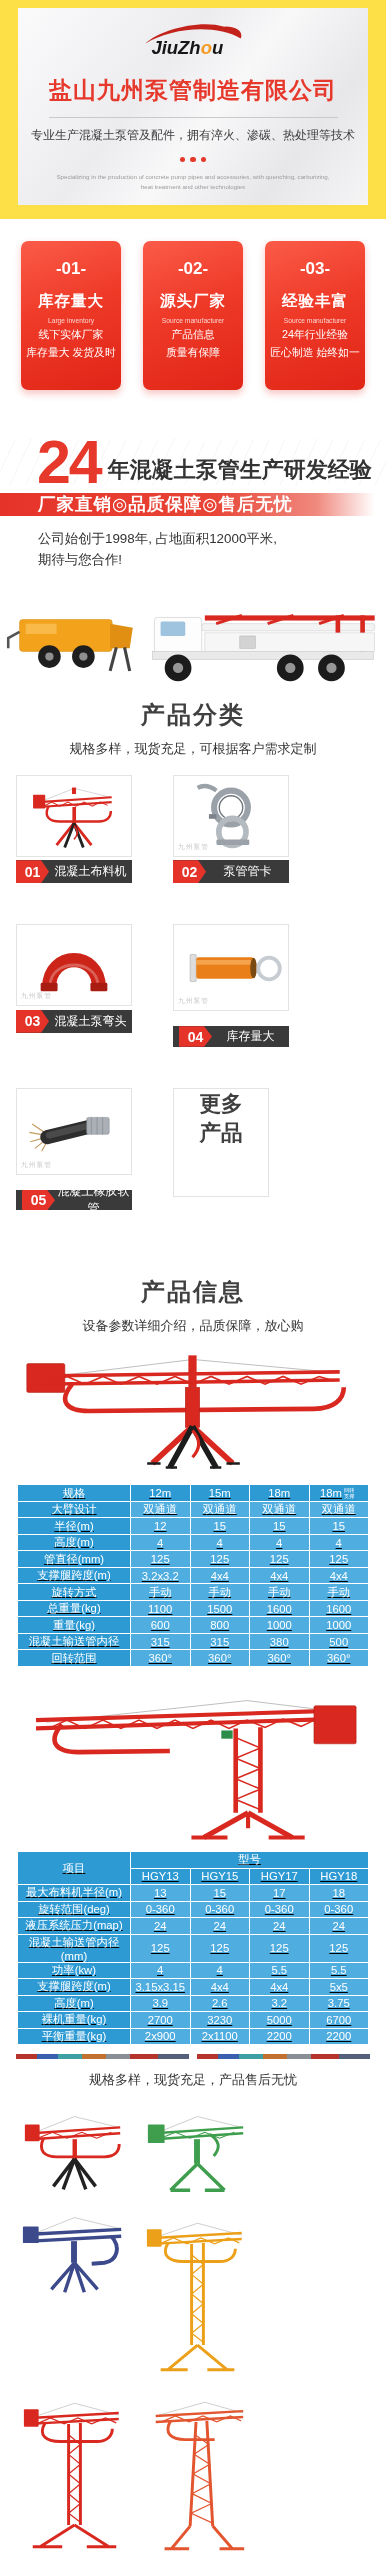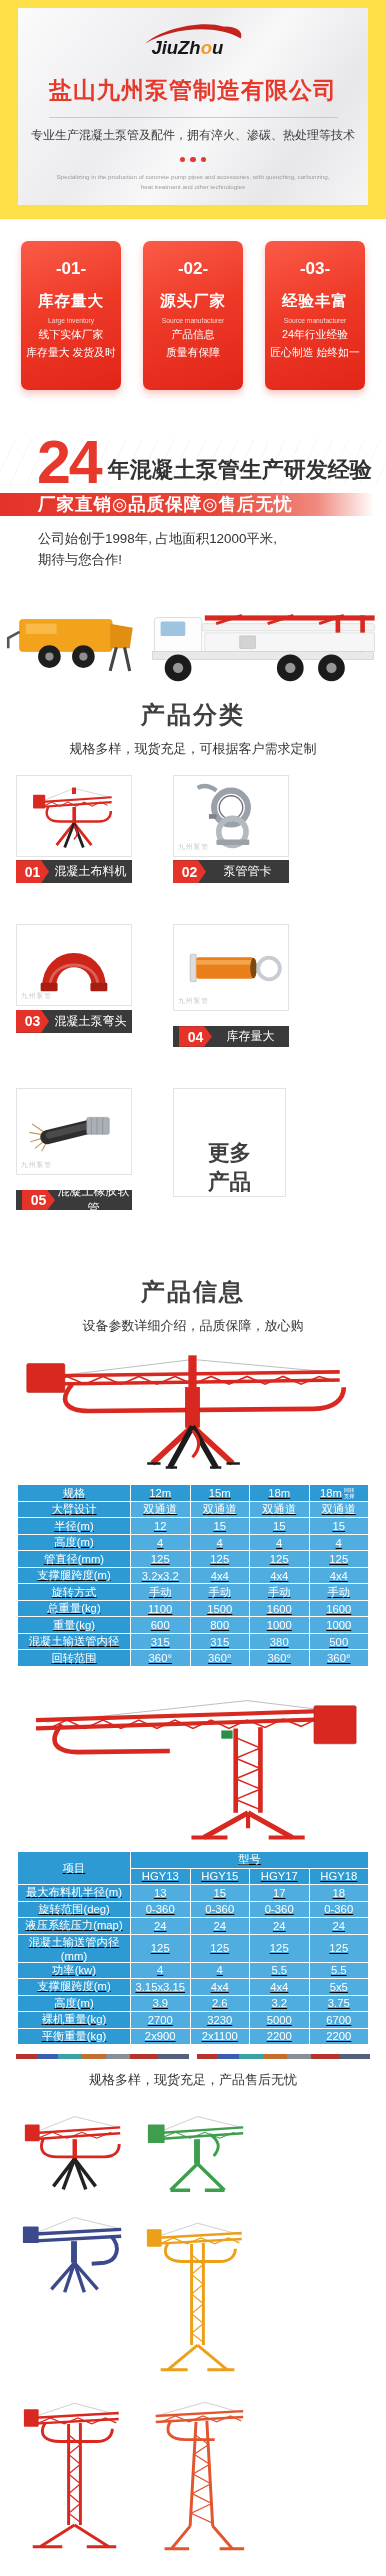--- a/index.html
+++ b/index.html
@@ -50,21 +50,21 @@
   .cat-grid { margin:18.5px 16px 0; display:flex; flex-wrap:wrap; column-gap:7.2px; row-gap:12.4px;gap:41px; }
   .cat-cell { width:116px; }
   .cat-img { border:0.5px solid #e3e3e3; background:#fff; height:82px; display:flex; align-items:center; justify-content:center; position:relative; }
   .cat-row2 .cat-img { height:87px; }
   .cat-label { margin-top:3.6px; height:23px; background:#3a3a3a; display:flex; align-items:center; }
   .cat-row2 .cat-label { height:20.6px; margin-top:15px;padding-left:6px; }
   .cat-num { width:33px; height:100%; background:#e6332a; color:#fff; font-size:14px; font-weight:bold;
     display:flex; align-items:center; justify-content:center;
     clip-path:polygon(0 0,76% 0,100% 50%,76% 100%,0 100%); }
   .cat-text { flex:1; text-align:center; color:#fff; font-size:12px; }
-  .more-card { width:113px; height:109px; border:0.5px solid #e3e3e3; display:flex; align-items:flex-end; justify-content:center; }
+  .more-card { width:96px; height:109px; border:0.5px solid #e3e3e3; display:flex; align-items:flex-start; justify-content:center; }
   .more-text { width:47px; font-size:21.6px; font-weight:bold; color:#3f3f3f; line-height:1.35; text-align:center; }
   .wm { position:absolute; left:4.1px; bottom:4.1px; font-size:6.7px; color:rgba(150,150,150,.55); letter-spacing:1px; }
 
   
   .spec-table { margin:6.2px 17px 0;text-decoration:underline; }
   .spec-table table { width:100%; border-collapse:separate; border-spacing:1.5px; table-layout:fixed; background:#fff; }
   .spec-table th, .spec-table td { height:15.5px; text-align:center; vertical-align:middle;
     color:#fff; font-size:11.3px; font-weight:normal; overflow:hidden; }
   .spec-table th { background:#2d9ad3; }
   .spec-table td { background:#4fade0; }

